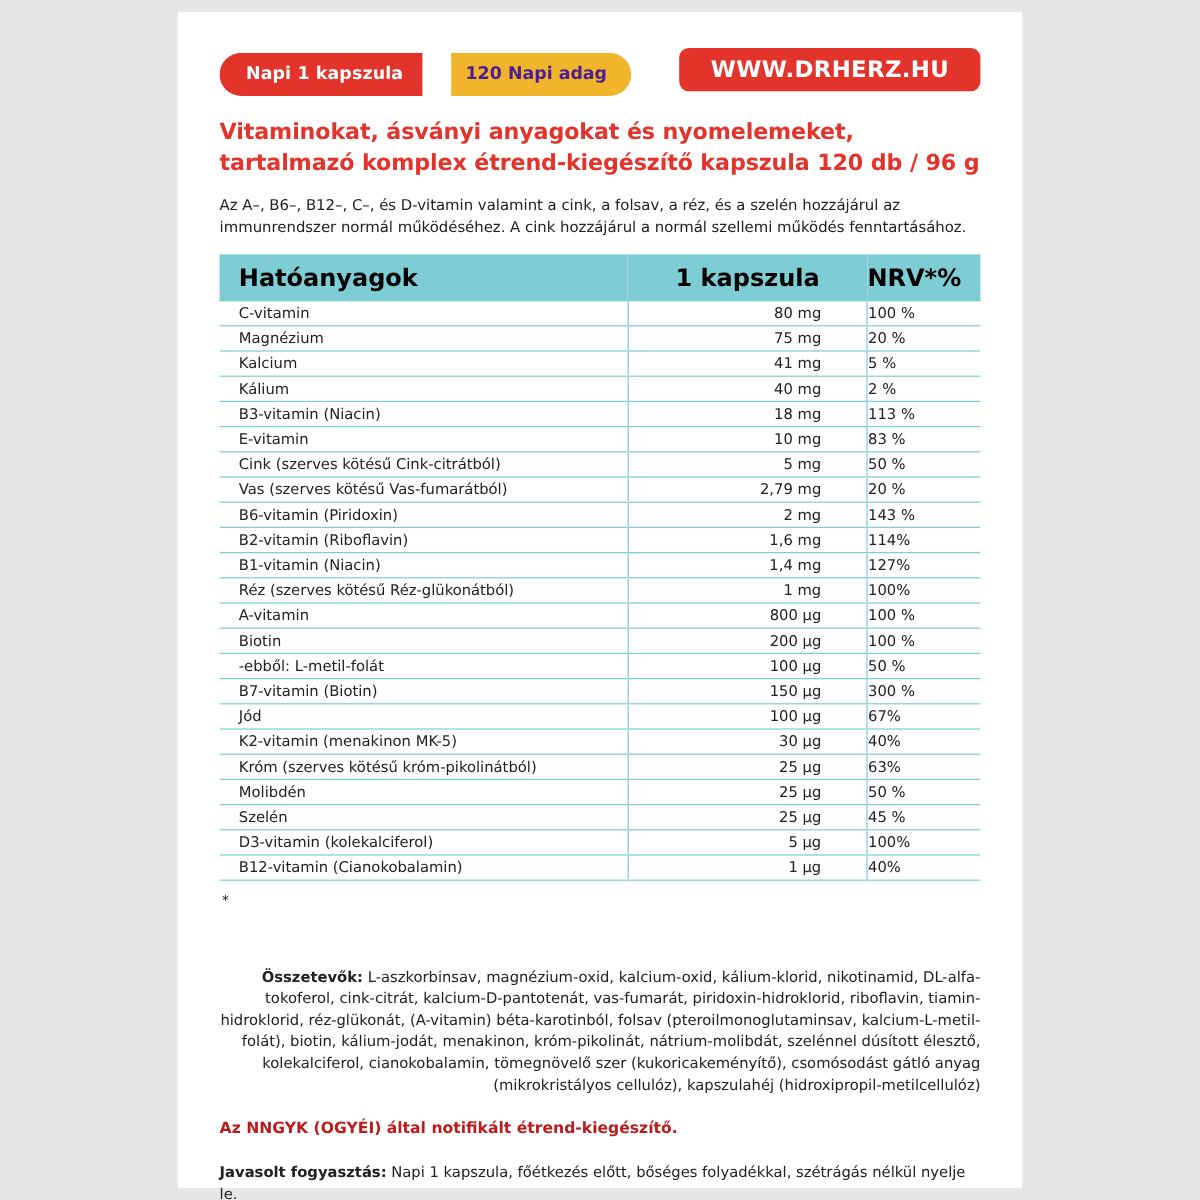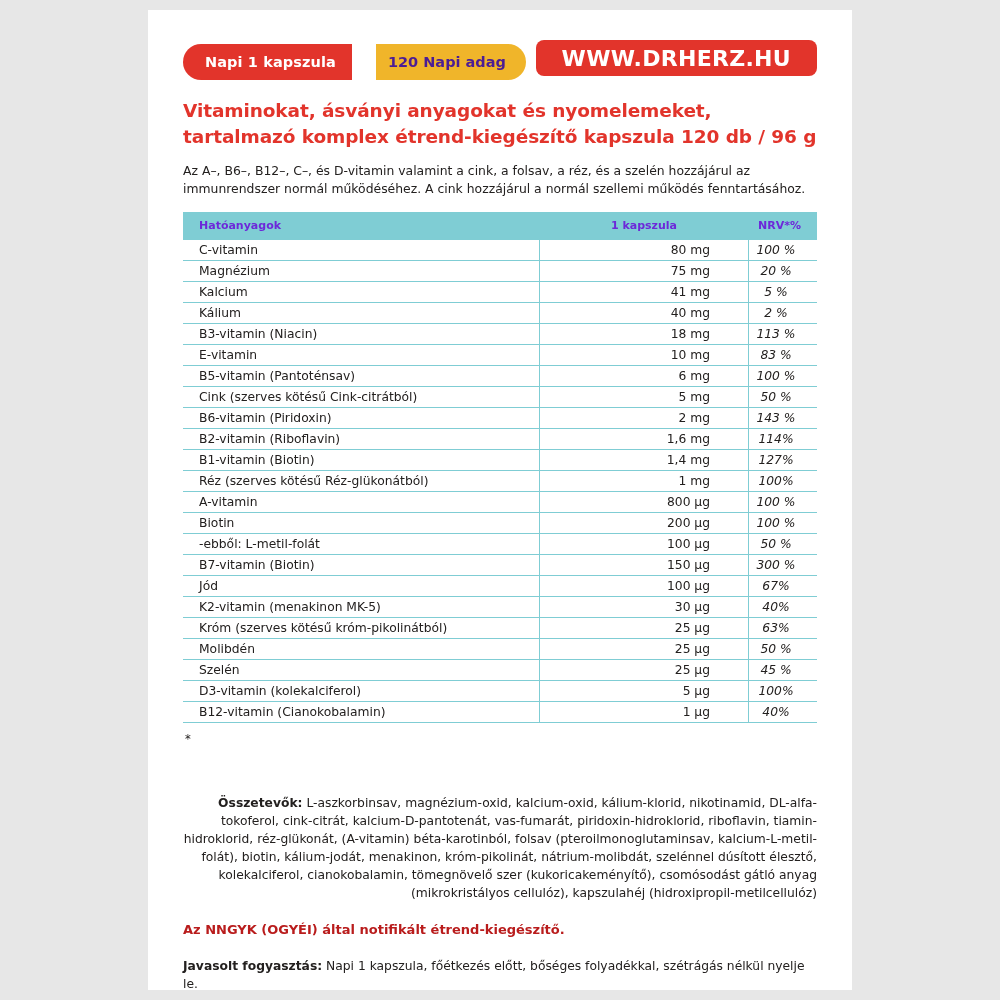--- a/index.html
+++ b/index.html
@@ -53,21 +53,21 @@
   }
   .web{
     position:absolute;
     right:0; top:0;
     background:#e2342b;
     color:#ffffff;
     border-radius:8px;
     height:36px;
     display:flex;align-items:center;justify-content:center;
     padding:0 26px;
-    font-size:22px;font-weight:bold;
+    font-size:19px;font-weight:bold;
     letter-spacing:.3px;
   }
   
   h1{
     margin:18px 0 0 0;
     color:#e2342b;
     font-size:18.5px;
     font-weight:bold;
     line-height:26px;
     letter-spacing:-.1px;
@@ -81,39 +81,39 @@
   
   table.nutri{
     margin-top:14px;
     width:634px;
     border-collapse:collapse;
     font-size:12.3px;
     color:#23201f;
   }
   table.nutri th{
     background:#7fcdd4;
-    color:#6d28d9;
+    color:#000000;
     font-weight:bold;
-    font-size:11px;
+    font-size:20px;
     padding:7px 0;
     text-align:left;
   }
   table.nutri th.c1{padding-left:16px;}
   table.nutri th.c2{text-align:center;}
   table.nutri th.c3{text-align:right;padding-right:16px;}
   table.nutri td{
     border-bottom:1px solid #7fcdd4;
     padding:1.5px 0;
     height:17px;
     line-height:15px;
   }
   table.nutri tr:first-child td{border-top:1px solid #7fcdd4;}
   table.nutri td.c1{padding-left:16px;width:340px;}
   table.nutri td.c2{text-align:right;padding-right:38px;width:170px;}
-  table.nutri td.c3{text-align:center;padding-right:14px;font-style:italic;}
+  table.nutri td.c3{text-align:left;padding-right:14px;}
   table.nutri .sidecol{
     border-left:1px solid #7fcdd4;
   }
   .tbl-wrap{position:relative;}
   .tbl-wrap::after{
     content:"";
     position:absolute;left:0;right:0;bottom:0;height:0;
   }
   .footnote{
     margin-top:9px;
@@ -197,41 +197,41 @@
               <td class="c1">B3-vitamin (Niacin)</td>
               <td class="c2 sidecol">18 mg</td>
               <td class="c3 sidecol">113 %</td>
             </tr>
             <tr>
               <td class="c1">E-vitamin</td>
               <td class="c2 sidecol">10 mg</td>
               <td class="c3 sidecol">83 %</td>
             </tr>
             <tr>
-              <td class="c1">B5-vitamin (Pantoténsav)</td>
-              <td class="c2 sidecol">6 mg</td>
-              <td class="c3 sidecol">100 %</td>
-            </tr>
-            <tr>
               <td class="c1">Cink (szerves kötésű Cink-citrátból)</td>
               <td class="c2 sidecol">5 mg</td>
               <td class="c3 sidecol">50 %</td>
             </tr>
             <tr>
+              <td class="c1">Vas (szerves kötésű Vas-fumarátból)</td>
+              <td class="c2 sidecol">2,79 mg</td>
+              <td class="c3 sidecol">20 %</td>
+            </tr>
+            <tr>
               <td class="c1">B6-vitamin (Piridoxin)</td>
               <td class="c2 sidecol">2 mg</td>
               <td class="c3 sidecol">143 %</td>
             </tr>
             <tr>
               <td class="c1">B2-vitamin (Riboflavin)</td>
               <td class="c2 sidecol">1,6 mg</td>
               <td class="c3 sidecol">114%</td>
             </tr>
             <tr>
-              <td class="c1">B1-vitamin (Biotin)</td>
+              <td class="c1">B1-vitamin (Niacin)</td>
               <td class="c2 sidecol">1,4 mg</td>
               <td class="c3 sidecol">127%</td>
             </tr>
             <tr>
               <td class="c1">Réz (szerves kötésű Réz-glükonátból)</td>
               <td class="c2 sidecol">1 mg</td>
               <td class="c3 sidecol">100%</td>
             </tr>
             <tr>
               <td class="c1">A-vitamin</td>

